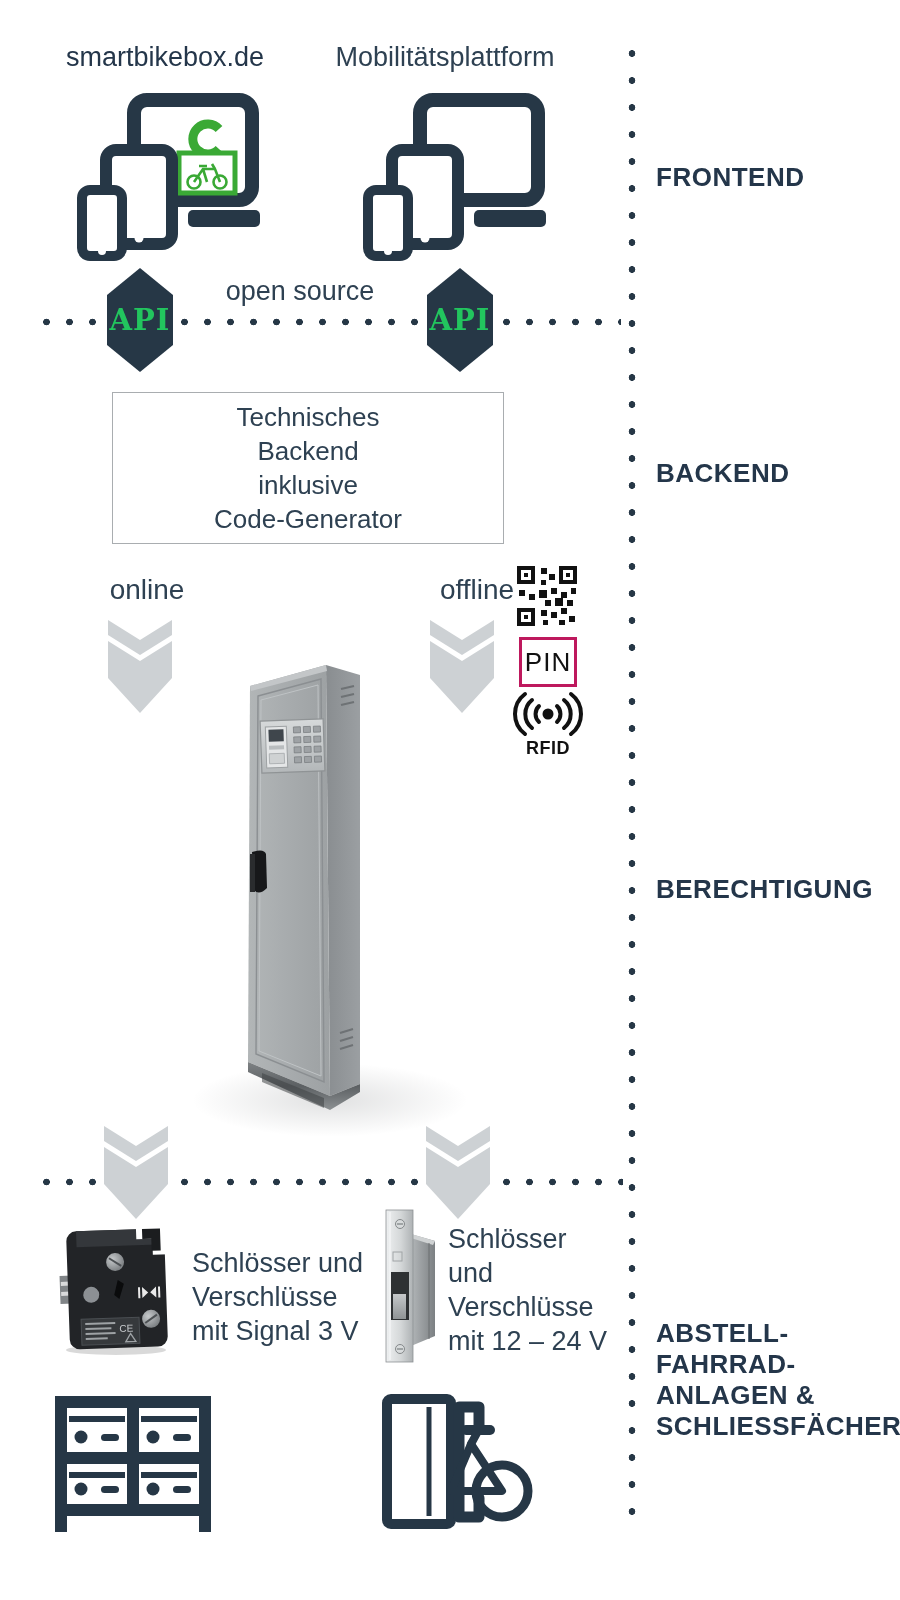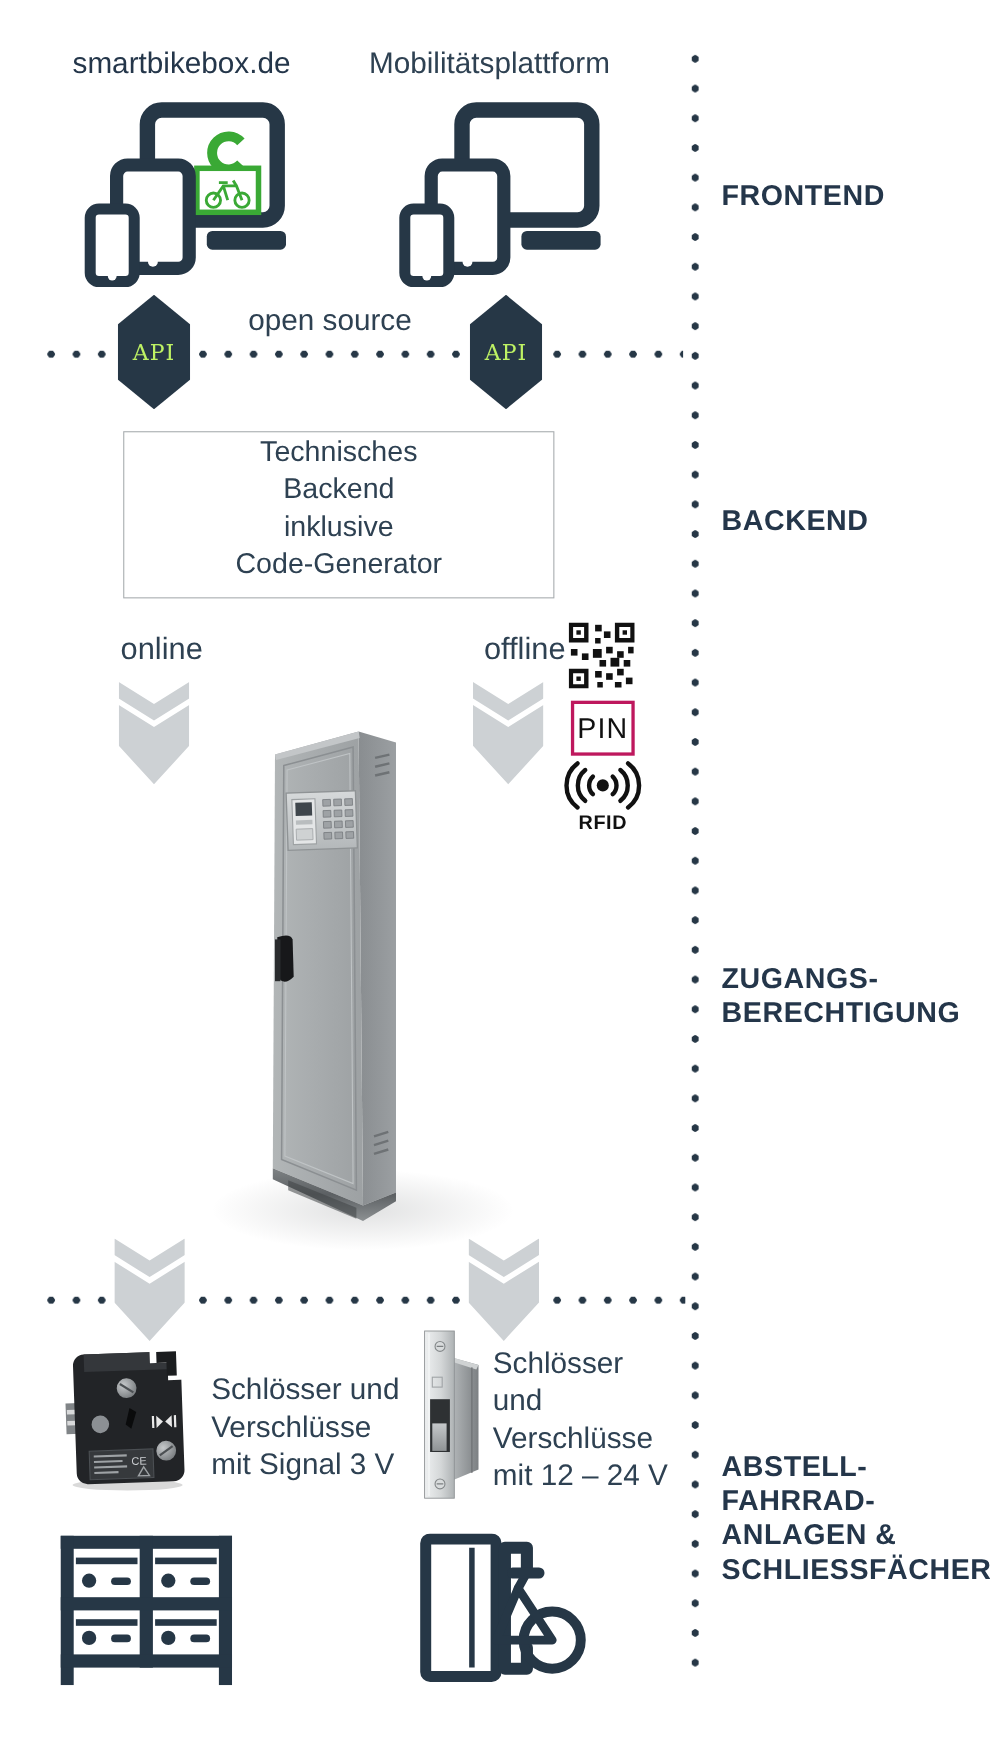--- a/index.html
+++ b/index.html
@@ -7,23 +7,23 @@
           font-family:"Liberation Sans",sans-serif;color:#2e4152;}
   .abs{position:absolute;}
   .title{font-size:27px;text-align:center;color:#2e4152;}
   .title.bold{font-weight:400;color:#24364a;}
   .hdots{height:8px;background-image:radial-gradient(circle,#263746 3.1px,transparent 3.6px);
          background-size:23px 8px;background-position:0 50%;background-repeat:repeat-x;}
   .vdots{width:8px;background-image:radial-gradient(circle,#263746 3.1px,transparent 3.6px);
          background-size:8px 27px;background-position:50% 0;background-repeat:repeat-y;}
   .hex{width:66px;height:104px;background:#263746;display:flex;align-items:center;justify-content:center;
        clip-path:polygon(50% 0,100% 26%,100% 74%,50% 100%,0 74%,0 26%);}
-  .hex span{font-family:"DejaVu Serif",serif;font-weight:400;font-size:20px;color:#bef264;letter-spacing:1px;}
+  .hex span{font-family:"DejaVu Serif",serif;font-weight:700;font-size:29px;color:#22c55e;letter-spacing:1px;}
   .opensource{font-size:27px;text-align:center;color:#2e4152;}
-  .bbox{border:1px solid #a9adb0;display:flex;flex-direction:column;align-items:center;}
+  .bbox{border:1px solid #a9adb0;display:flex;flex-direction:column;align-items:center;justify-content:center;}
   .bbox div{font-size:26px;line-height:34px;color:#2e4152;text-align:center;}
   .raillabel{font-weight:700;font-size:26px;letter-spacing:.5px;color:#24364a;line-height:31px;white-space:nowrap;}
   .mode{font-size:28px;color:#2e4152;text-align:center;}
   .chev svg{display:block;}
   .pinbox{width:52px;height:44px;border:3px solid #be185d;display:flex;align-items:center;justify-content:center;
           font-size:26px;color:#111;letter-spacing:1px;background:#fff;}
   .rfidlabel{font-weight:700;font-size:18px;color:#111;text-align:center;letter-spacing:.5px;
              font-family:"Liberation Sans",sans-serif;}
   .locktext{font-size:27px;line-height:34px;color:#2e4152;}
   .shadow-ellipse{background:radial-gradient(ellipse at center,rgba(40,44,48,.14) 0%,rgba(40,44,48,0) 65%);}
@@ -78,21 +78,20 @@
   <div class="abs hex" style="left:107px;top:268px;">
     <span>API</span>
   </div>
   <div class="abs hex" style="left:427px;top:268px;">
     <span>API</span>
   </div>
 
   <div class="abs raillabel" style="left:656px;top:162px;">FRONTEND</div>
   <div class="abs raillabel" style="left:656px;top:458px;">BACKEND</div>
   <div class="abs" style="left:656px;top:874px;">
-    <div class="raillabel">ZUGANGS-</div>
     <div class="raillabel">BERECHTIGUNG</div>
   </div>
   <div class="abs" style="left:656px;top:1318px;">
     <div class="raillabel">ABSTELL-</div>
     <div class="raillabel">FAHRRAD-</div>
     <div class="raillabel">ANLAGEN &amp;</div>
     <div class="raillabel">SCHLIESSFÄCHER</div>
   </div>
 
   <div class="abs bbox" style="left:112px;top:392px;width:390px;height:150px;">

